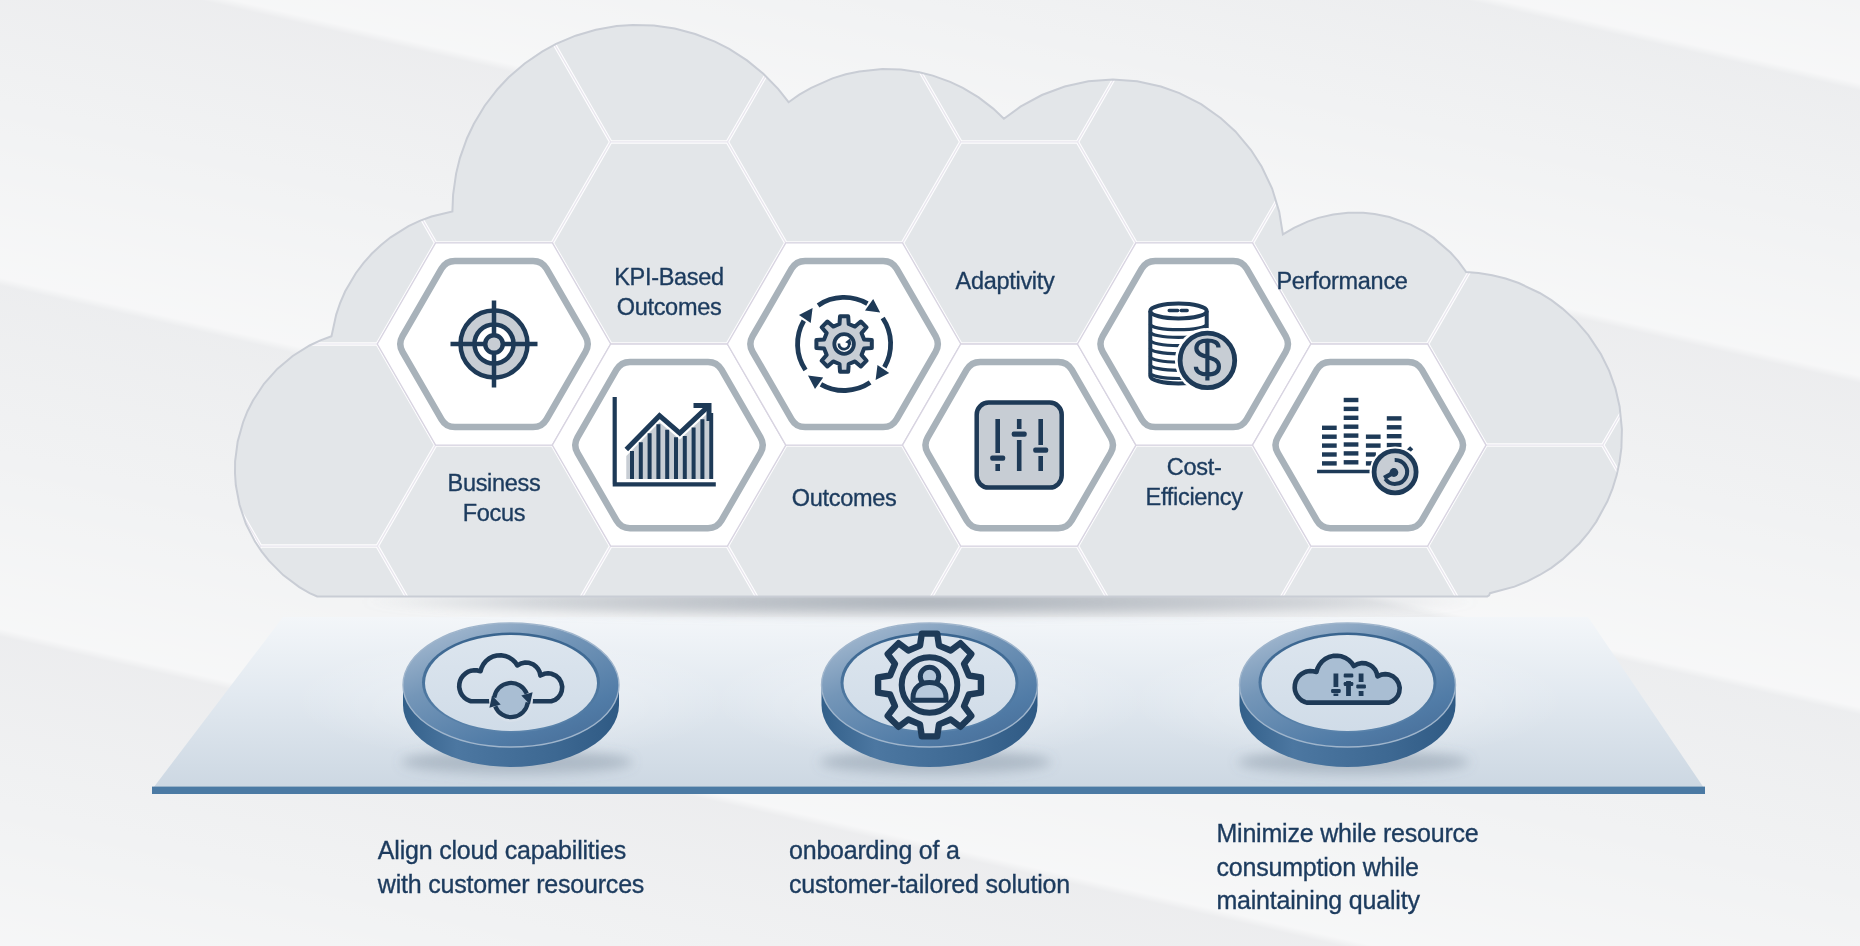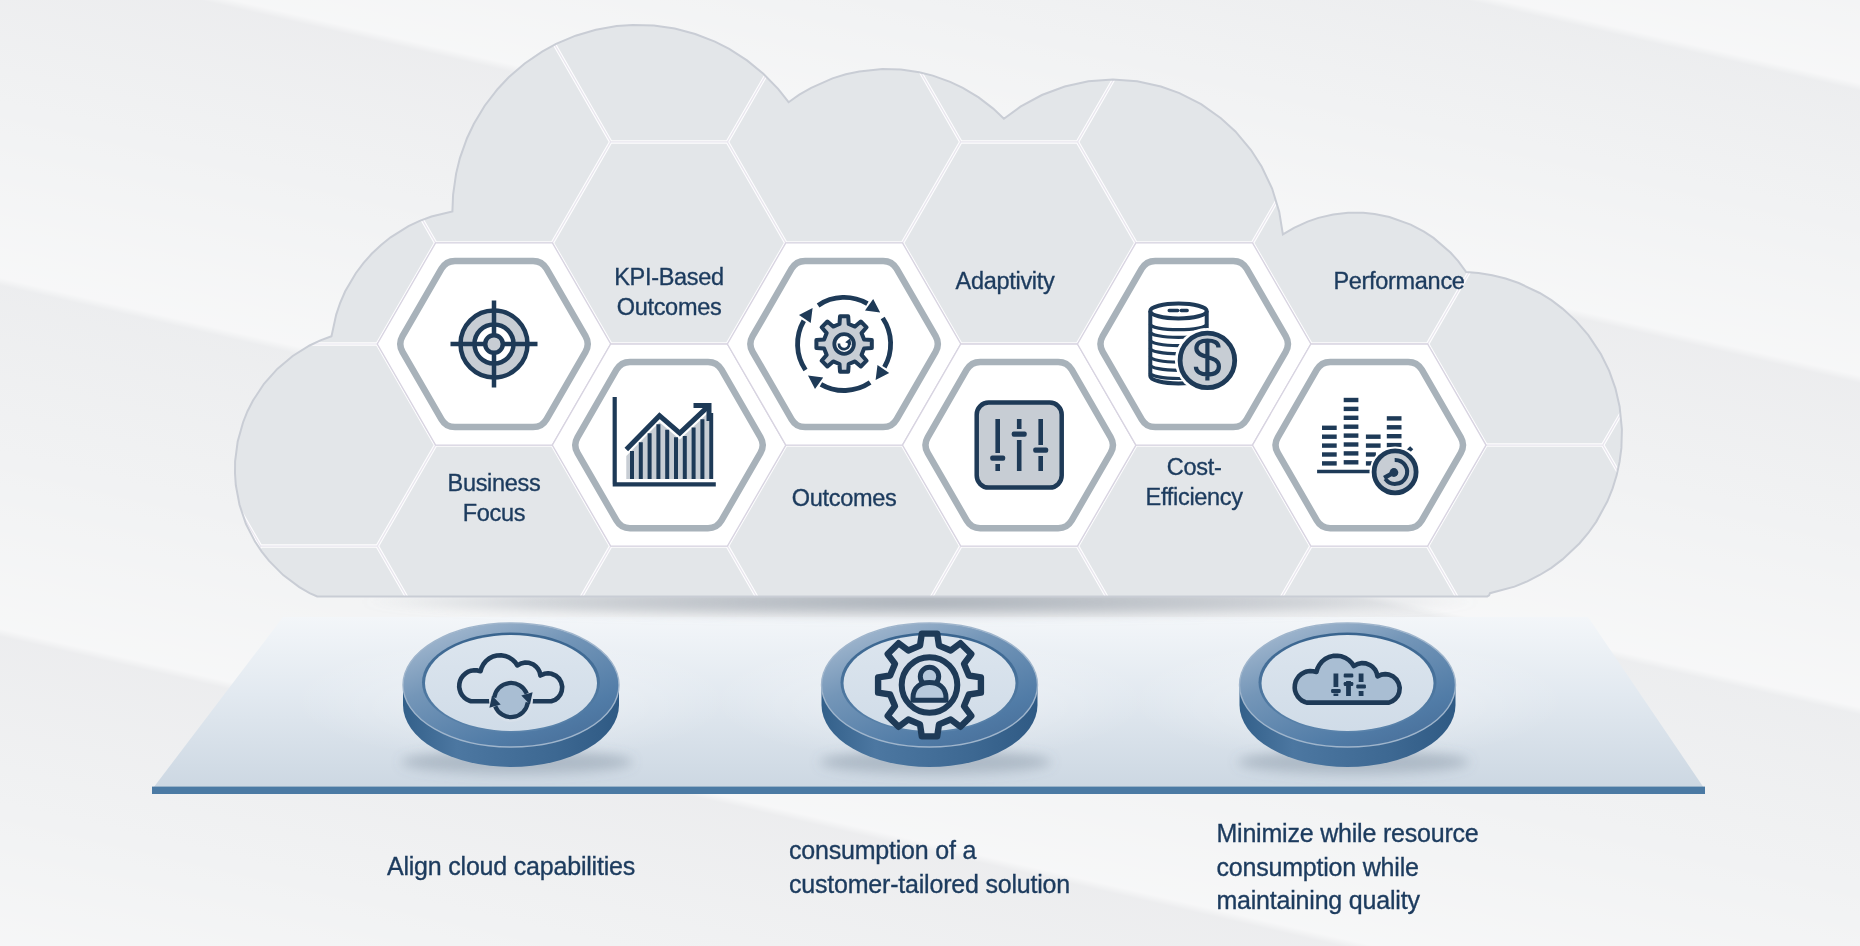--- a/index.html
+++ b/index.html
@@ -288,29 +288,30 @@
 <div class="hexlabel" style="left:844.1px;top:498px">
       <div class="hl">Outcomes</div>
     </div>
 <div class="hexlabel" style="left:1005px;top:280.5px">
       <div class="hl">Adaptivity</div>
     </div>
 <div class="hexlabel" style="left:1194.2px;top:482px">
       <div class="hl">Cost-</div>
       <div class="hl">Efficiency</div>
     </div>
-<div class="hexlabel" style="left:1399px;top:280.5px">
+<div class="hexlabel" style="left:1342px;top:280.5px">
       <div class="hl">Performance</div>
     </div>
 
   <div class="featuretext" style="left:511px;top:867px">
       <div class="fl">Align cloud capabilities</div>
+      <div class="fl">with customer resources</div>
     </div>
 <div class="featuretext" style="left:929.5px;top:867px">
-      <div class="fl">consumption of a</div>
+      <div class="fl">onboarding of a</div>
       <div class="fl">customer-tailored solution</div>
     </div>
 <div class="featuretext" style="left:1347.5px;top:867px">
       <div class="fl">Minimize while resource</div>
       <div class="fl">consumption while</div>
       <div class="fl">maintaining quality</div>
     </div>
 
 </div>
 

